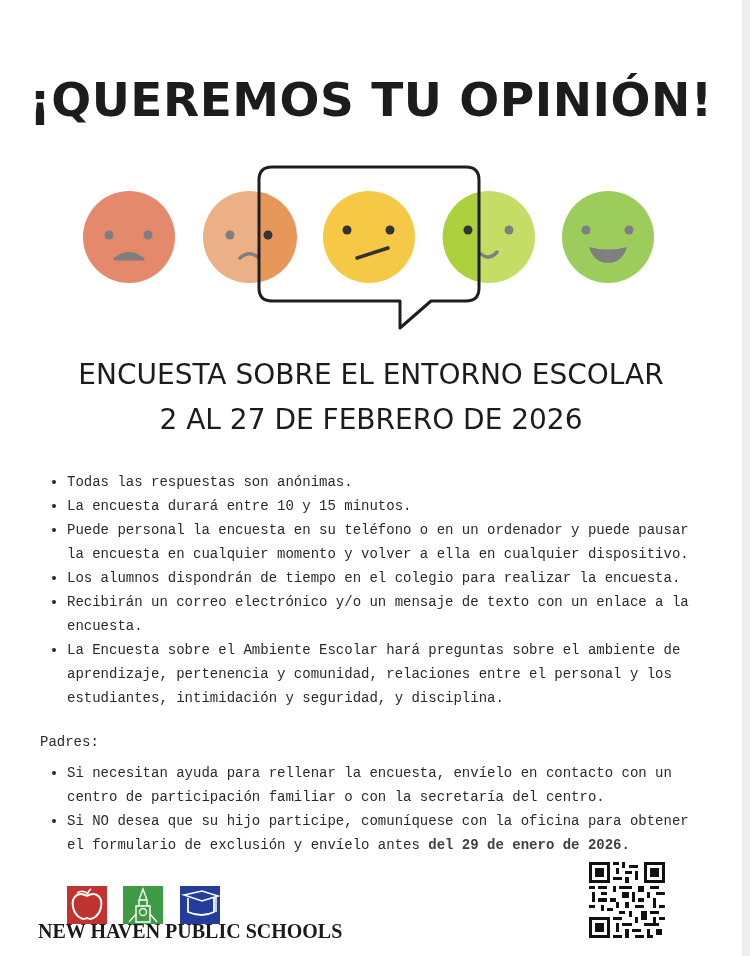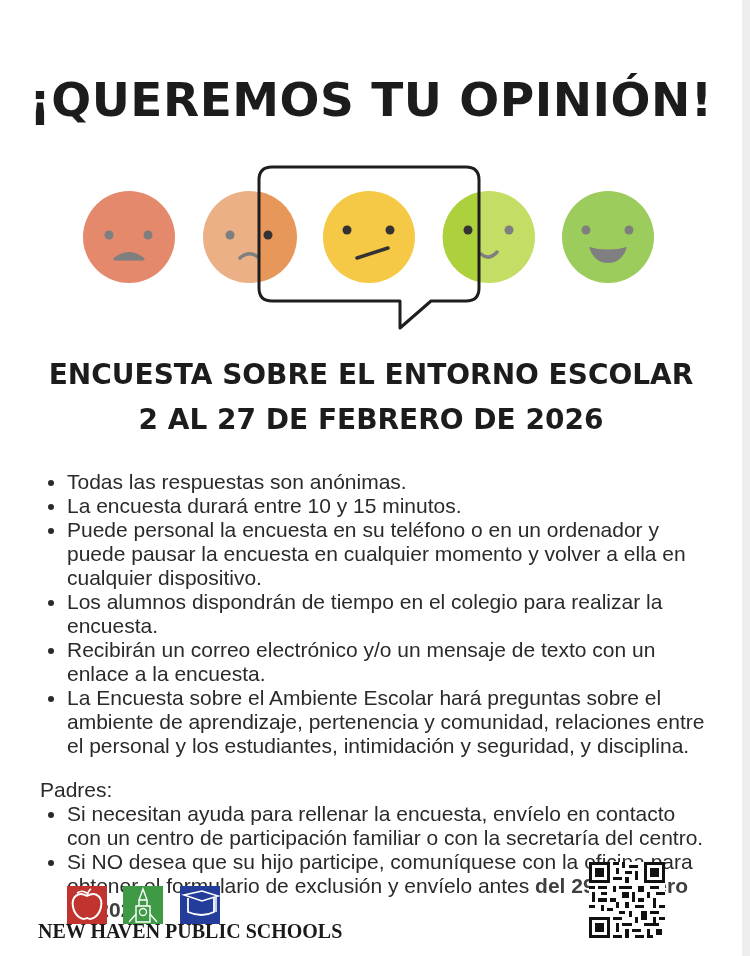--- a/index.html
+++ b/index.html
@@ -4,28 +4,28 @@
 <style>
   html,body{margin:0;padding:0;}
   body{width:750px;height:956px;background:#ffffff;position:relative;overflow:hidden;
        font-family:"Liberation Sans","DejaVu Sans",sans-serif;color:#1e1e1e;}
   .right-strip{position:absolute;top:0;right:0;width:8px;height:956px;background:#eeeef0;}
   .title{position:absolute;top:72px;left:0;width:742px;text-align:center;
          font-family:"DejaVu Sans",sans-serif;font-weight:bold;font-size:47px;letter-spacing:0.5px;
          color:#1c1c1c;margin:0;}
   .faces{position:absolute;top:0;left:0;width:742px;height:340px;}
   .sub{position:absolute;left:0;width:742px;text-align:center;font-family:"DejaVu Sans",sans-serif;
-       font-weight:bold;color:#1c1c1c;margin:0;font-size:28px;}
+       font-weight:normal;color:#1c1c1c;margin:0;font-size:28px;}
   .sub1{top:358px;}
   .sub2{top:403px;}
-  .content{position:absolute;left:40px;top:470px;width:670px;font-family:Liberation Sans, sans-serif;
-           font-size:21px;line-height:24px;color:#2a2a2a;}
+  .content{position:absolute;left:40px;top:470px;width:670px;font-family:Liberation Mono, monospace;
+           font-size:14px;line-height:24px;color:#2a2a2a;}
   .content ul{margin:0;padding:0 0 0 27px;}
   .content li{margin:0;padding:0;}
-  .padres{margin-top:20px;margin-bottom:0;}
+  .padres{margin-top:20px;margin-bottom:7px;}
   .bold{font-weight:bold;color:#404040;}
   .logo{position:absolute;left:38px;top:872px;width:220px;height:70px;}
   .logo-text{position:absolute;left:38px;top:920px;width:220px;font-family:"Liberation Serif","DejaVu Serif",serif;
              font-weight:bold;font-size:20px;color:#1a1a1a;letter-spacing:0px;white-space:nowrap;}
   .qr{position:absolute;left:589px;top:862px;width:76px;height:76px;}
 </style>
 </head>
 <body>
 
 <div class="right-strip"></div>

